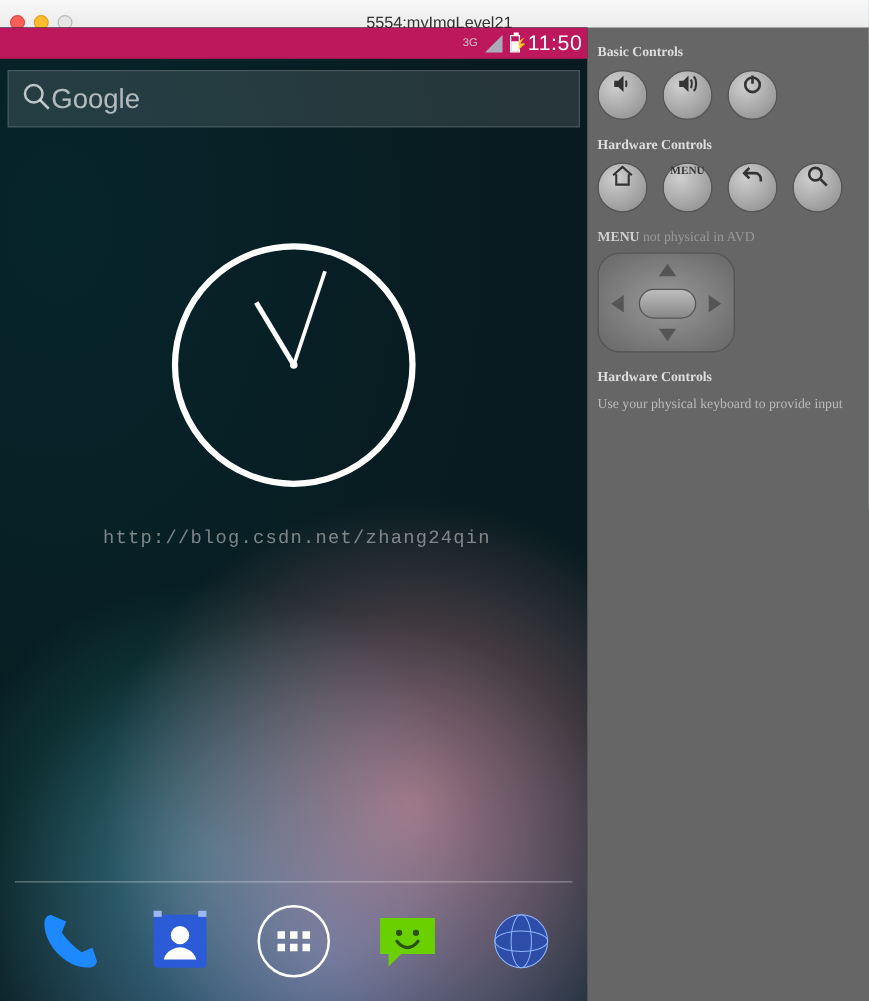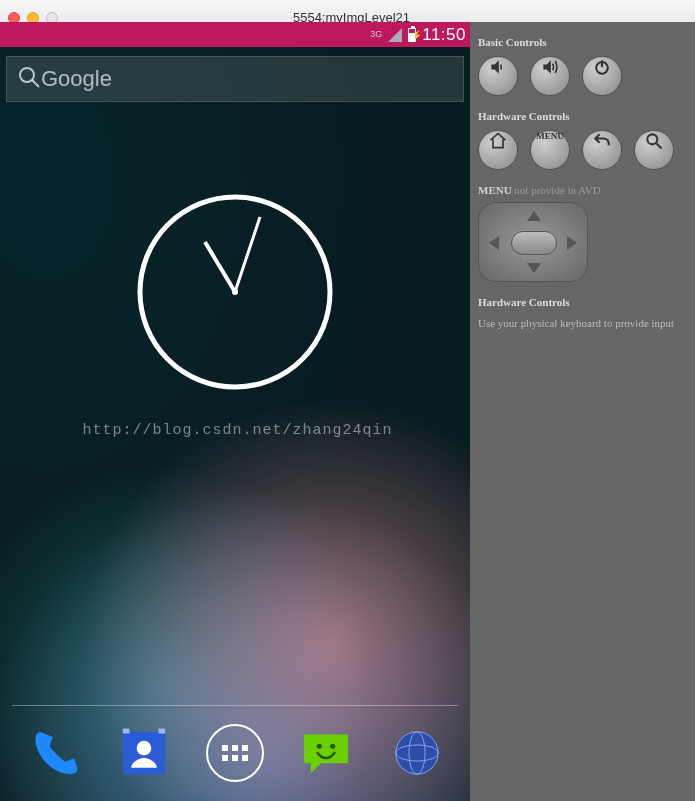--- a/index.html
+++ b/index.html
@@ -208,21 +208,21 @@
         </div>
         <div class="round-btn">
           <svg viewBox="0 0 24 24" fill="none" stroke="#333" stroke-width="2.5">
               <circle cx="10" cy="10" r="6"></circle>
               <line x1="15" y1="15" x2="21" y2="21"></line>
             </svg>
         </div>
       </div>
 
       <div class="dpad-label">
-        <b>MENU</b> <span>not provide in AVD</span>
+        <b>MENU</b> <span>not physical in AVD</span>
       </div>
       <div class="dpad">
         <div class="tri up"></div>
         <div class="tri down"></div>
         <div class="tri left"></div>
         <div class="tri right"></div>
         <div class="center"></div>
       </div>
 
       <div class="sect-label">Hardware Controls</div>

